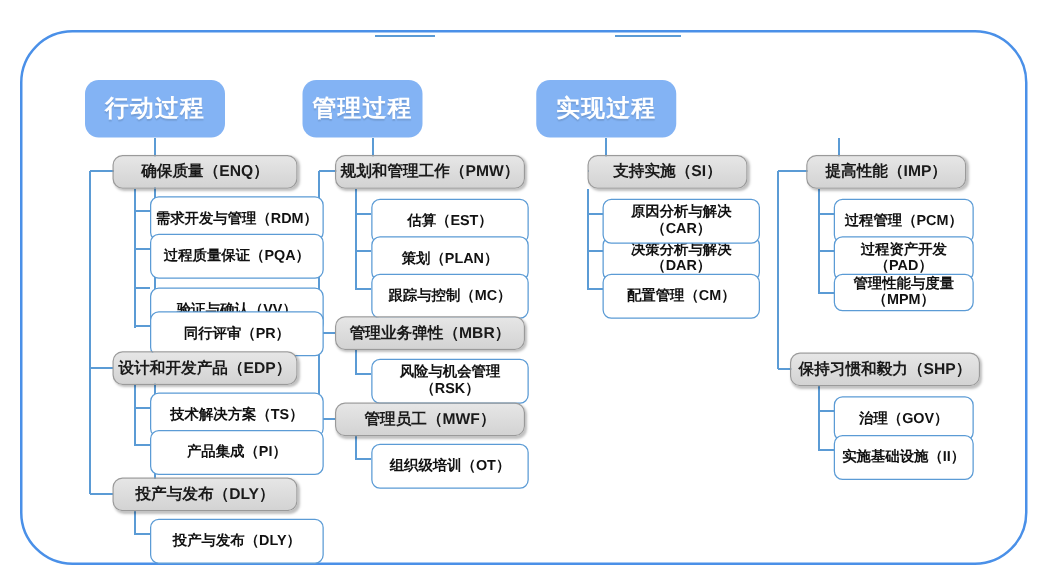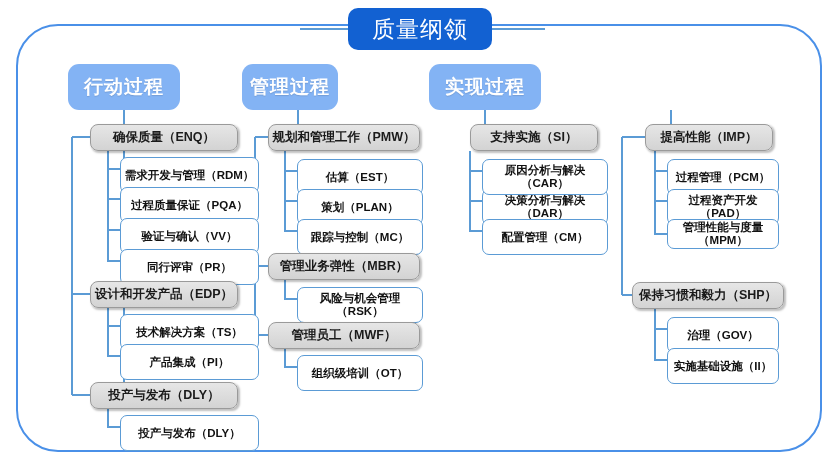--- a/index.html
+++ b/index.html
@@ -139,30 +139,29 @@
       <line x1="655" y1="171" x2="667" y2="171"></line>
       <line x1="655" y1="201" x2="667" y2="201"></line>
       <line x1="655" y1="234" x2="667" y2="234"></line>
 
       <line x1="655" y1="309" x2="655" y2="361"></line>
       <line x1="655" y1="329" x2="667" y2="329"></line>
       <line x1="655" y1="360" x2="667" y2="360"></line>
     </g>
   </svg>
 
-  <div class="title-box">质量纲领</div>
 
   <div class="col-head" style="left:68px;top:64px;width:112px;">行动过程</div>
   <div class="col-head" style="left:242px;top:64px;width:96px;">管理过程</div>
   <div class="col-head" style="left:429px;top:64px;width:112px;">实现过程</div>
 
   <div class="grp" style="left:90px;top:124px;width:148px;">确保质量（ENQ）</div>
   <div class="leaf" style="left:120px;top:157px;width:139px;">需求开发与管理（RDM）</div>
   <div class="leaf" style="left:120px;top:187px;width:139px;">过程质量保证（PQA）</div>
-  <div class="leaf" style="left:120px;top:218px;width:139px;">验证与确认（VV）</div>
+  <div class="leaf" style="left:120px;top:230px;width:139px;">验证与确认（VV）</div>
   <div class="leaf" style="left:120px;top:249px;width:139px;">同行评审（PR）</div>
 
   <div class="grp" style="left:90px;top:281px;width:148px;">设计和开发产品（EDP）</div>
   <div class="leaf" style="left:120px;top:314px;width:139px;">技术解决方案（TS）</div>
   <div class="leaf" style="left:120px;top:344px;width:139px;">产品集成（PI）</div>
 
   <div class="grp" style="left:90px;top:382px;width:148px;">投产与发布（DLY）</div>
   <div class="leaf" style="left:120px;top:415px;width:139px;">投产与发布（DLY）</div>
 
   <div class="grp" style="left:268px;top:124px;width:152px;">规划和管理工作（PMW）</div>

